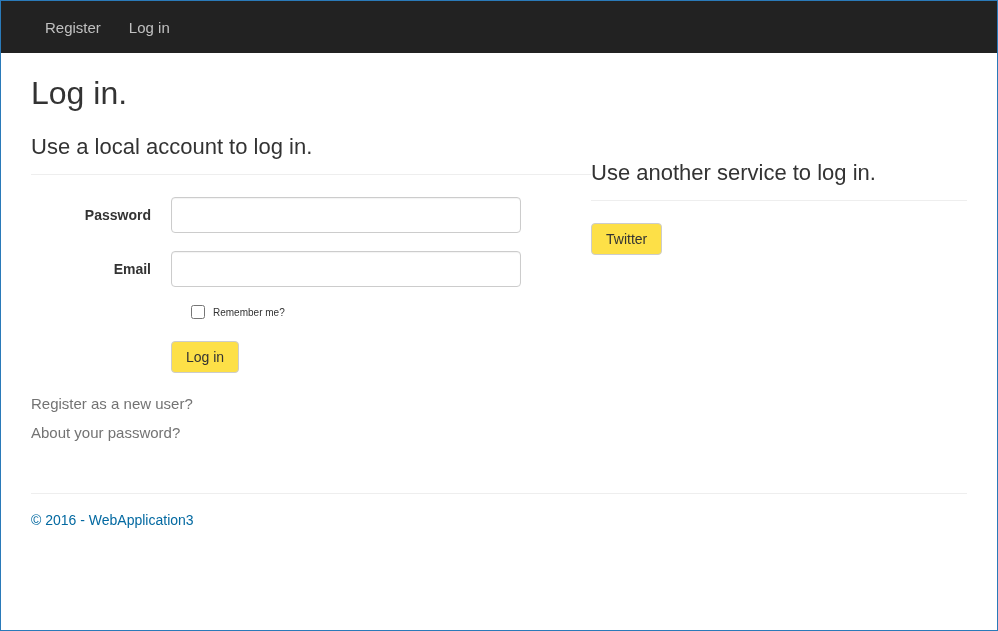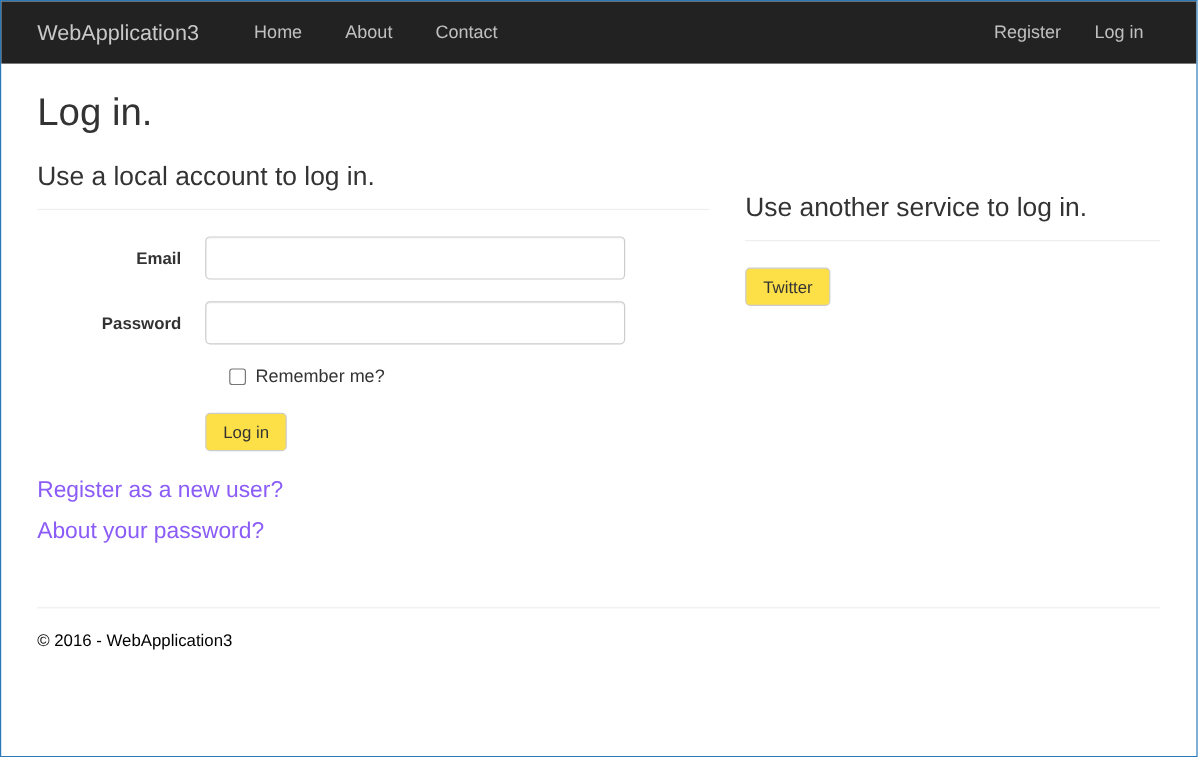--- a/index.html
+++ b/index.html
@@ -55,21 +55,20 @@
       padding: 22px 30px;
     }
     h1.page-title {
       font-size: 32px;
       font-weight: 400;
       color: #333;
       margin-bottom: 22px;
     }
     .columns {
       display: flex;
-      gap: 30px;
     }
     .col-left {
       width: 560px;
     }
     .col-right {
       flex: 1;
       margin-top: 26px;
     }
     h2.section-title {
       font-size: 22px;
@@ -109,93 +108,87 @@
       align-items: center;
       margin-bottom: 22px;
       margin-left: 160px;
     }
     .checkbox-row input[type="checkbox"] {
       margin-right: 8px;
       width: 14px;
       height: 14px;
     }
     .checkbox-row label {
-      font-size: 15px;
+      font-size: 10px;
       color: #333;
     }
     .btn {
       display: inline-block;
       padding: 7px 14px;
       font-size: 14px;
       border: 1px solid #ccc;
       border-radius: 4px;
       background: #fde047;
       color: #333;
       cursor: pointer;
     }
     .btn-row {
       margin-left: 140px;
       margin-bottom: 22px;
     }
     .link-row {
       margin-bottom: 12px;
     }
     .link-row a {
-      color: #8b5cf6;
+      color: #737373;
       text-decoration: none;
-      font-size: 19px;
+      font-size: 15px;
       cursor: pointer;
       text-align: center;
     }
     .external-btn-row {
       margin-top: 6px;
     }
     .footer-hr {
       border: none;
       border-top: 1px solid #eee;
       margin: 18px 30px 0 30px;
     }
     .footer {
       padding: 18px 30px;
       font-size: 14px;
-      color: #000000;
+      color: #0369a1;
     }
   </style>
 </head>
 <body>
 
 <div class="navbar">
-  <div class="navbar-left">
-    <a class="navbar-brand">WebApplication3</a>
-    <a class="navbar-link">Home</a>
-    <a class="navbar-link">About</a>
-    <a class="navbar-link">Contact</a>
-  </div>
   <div class="navbar-right">
     <a class="navbar-link">Register</a>
     <a class="navbar-link">Log in</a>
   </div>
 </div>
 
 <div class="container">
   <h1 class="page-title">Log in.</h1>
 
   <div class="columns">
     <div class="col-left">
       <h2 class="section-title">Use a local account to log in.</h2>
       <hr class="divider">
 
       <div class="form-row">
+        <label class="form-label">Password</label>
+        <input type="password" class="form-input" style="">
+      </div>
+
+      <div class="form-row">
         <label class="form-label">Email</label>
         <input type="text" class="form-input" style="">
-      </div>
-
-      <div class="form-row">
-        <label class="form-label">Password</label>
-        <input type="password" class="form-input" style="">
       </div>
 
       <div class="checkbox-row">
         <input type="checkbox" style="">
         <label>Remember me?</label>
       </div>
 
       <div class="btn-row">
         <button class="btn">Log in</button>
       </div>

